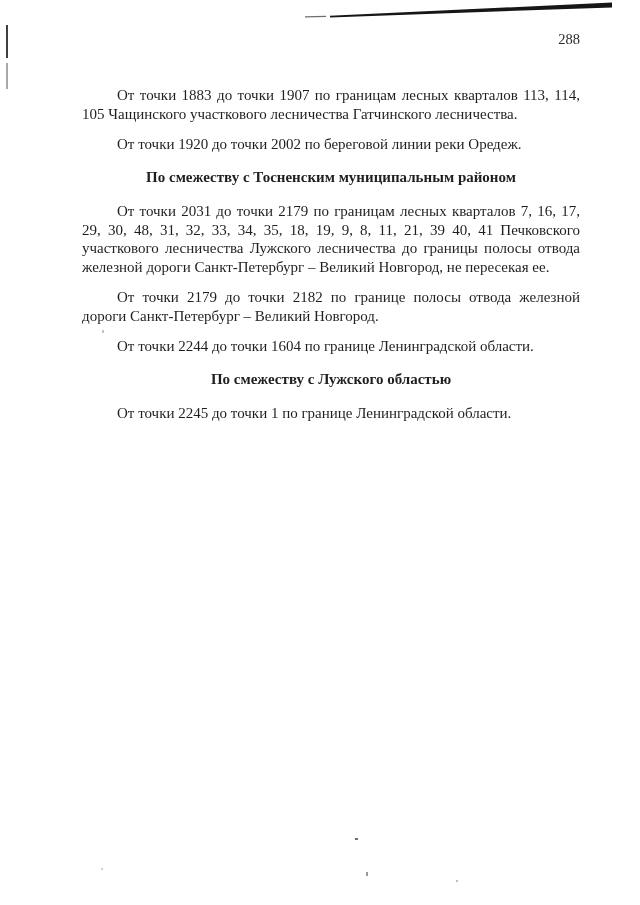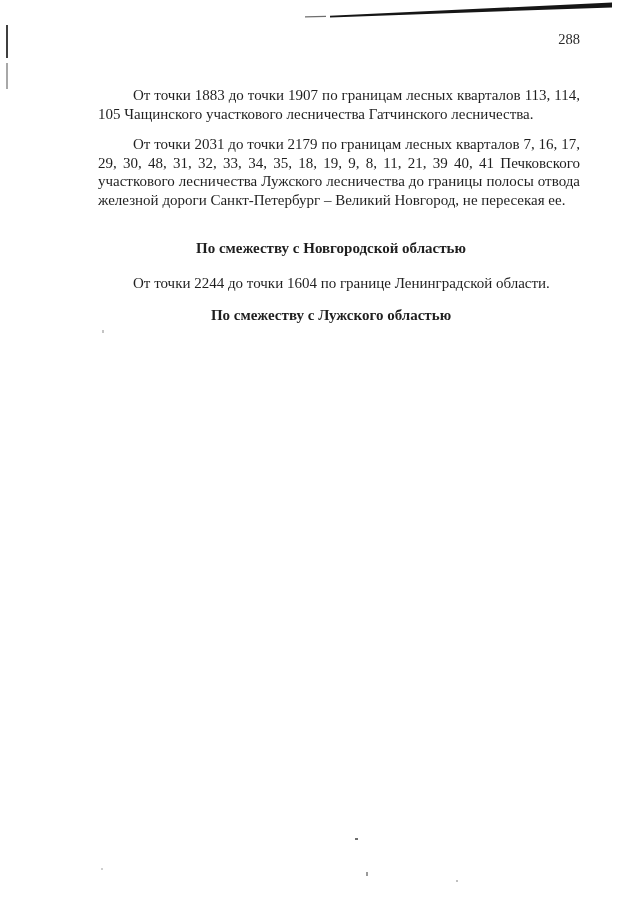--- a/index.html
+++ b/index.html
@@ -22,21 +22,21 @@
   }
   .doc {
     position: absolute;
     top: 86px;
     left: 82px;
     width: 498px;
     font-size: 15px;
     line-height: 18.5px;
   }
   .para {
-    margin: 0 0 12px 16px;
+    margin: 0 0 12px 0;
     text-align: justify;
     text-indent: 35px;
   }
   .heading {
     margin: 14px 0 16px 0;
     text-align: center;
     font-weight: bold;
     font-size: 15px;
     line-height: 18.5px;
   }
@@ -81,19 +81,22 @@
   <div class="speck s1"></div>
   <div class="speck s2"></div>
   <div class="speck s3"></div>
   <div class="speck s4"></div>
   <div class="speck s5"></div>
 
   <div class="page-number">288</div>
 
   <div class="doc">
     <p class="para">От точки 1883 до точки 1907 по границам лесных кварталов 113, 114, 105 Чащинского участкового лесничества Гатчинского лесничества.</p>
+    <p class="para">От точки 1920 до точки 2002 по береговой линии реки Оредеж.</p>
+    <h3 class="heading">По смежеству с Тосненским муниципальным районом</h3>
     <p class="para">От точки 2031 до точки 2179 по границам лесных кварталов 7, 16, 17, 29, 30, 48, 31, 32, 33, 34, 35, 18, 19, 9, 8, 11, 21, 39 40, 41 Печковского участкового лесничества Лужского лесничества до границы полосы отвода железной дороги Санкт-Петербург – Великий Новгород, не пересекая ее.</p>
-    <h3 class="heading gap-top">По смежеству с Новгородской областью</h3>
+    <p class="para">От точки 2179 до точки 2182 по границе полосы отвода железной дороги Санкт-Петербург – Великий Новгород.</p>
     <p class="para">От точки 2244 до точки 1604 по границе Ленинградской области.</p>
     <h3 class="heading">По смежеству с Лужского областью</h3>
+    <p class="para">От точки 2245 до точки 1 по границе Ленинградской области.</p>
   </div>
 
 </div>
 
 </body></html>

